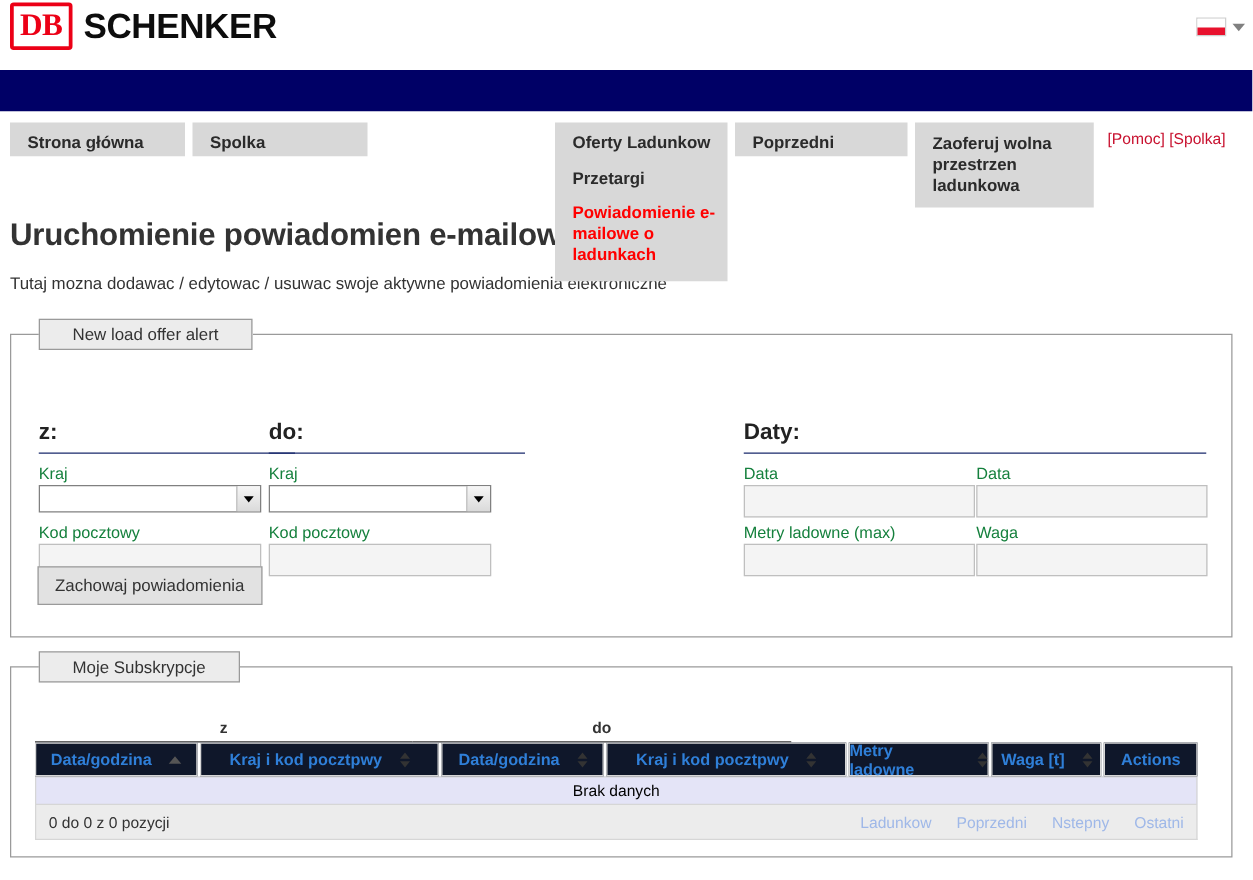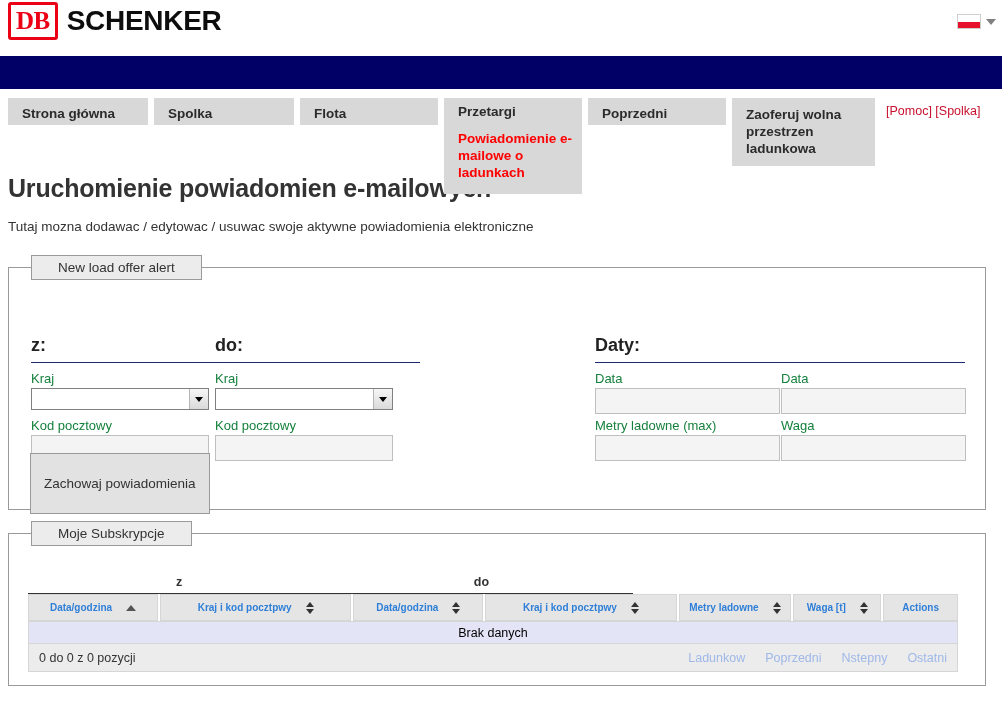--- a/index.html
+++ b/index.html
@@ -156,36 +156,36 @@
     border-left: 4px solid transparent;
     border-right: 4px solid transparent;
     border-top: 5px solid #000;
     display: block;
   }
   .btn-save {
     position: absolute; left: 30px; top: 453px;
     background: #e2e2e2;
     border: 1px solid #9a9a9a;
     font-size: 13.5px; color: #333;
-    padding: 22px 13px;
+    padding: 7px 13px;
     cursor: pointer;
     font-family: "Liberation Sans", sans-serif;
   }
 
   
   .tbl-wrap { position: absolute; left: 28px; top: 570px; width: 930px; }
   .grp-row { display: flex; height: 24px; font-size: 12.5px; font-weight: bold; color: #333; }
   .grp-cell { display: flex; align-items: center; justify-content: center; border-bottom: 1px solid #333; }
   .grp-spacer { }
   .hdr-row { display: flex; height: 27px; margin-top: 0px; }
   .hdr {
     border: 1px solid #d6d6d6;
-    background: #e5e5e5;
+    background: #0f172a;
     color: #2f7fd8;
-    font-size: 10px;
+    font-size: 13px;
     font-weight: bold;
     display: flex; align-items: center; justify-content: center;
     gap: 14px;
     cursor: pointer;
     margin-right: 2px;
   }
   .sort-both { display: inline-flex; flex-direction: column; gap: 2px; }
   .sort-both i {
     width: 0; height: 0;
     border-left: 4px solid transparent;
@@ -235,26 +235,26 @@
       </span>
       <span class="caret-down"></span>
     </div>
   </div>
 
   <div class="navy-bar"></div>
 
   <div class="navrow">
     <div class="tab t0">Strona główna</div>
     <div class="tab t1">Spolka</div>
-    <div class="tab t2">Flota</div>
     <div class="tab t4">Poprzedni</div>
     <div class="tab t5">Zaoferuj wolna przestrzen ladunkowa</div>
   </div>
 
   <div class="dropdown">
+    <div class="dd-head">Oferty Ladunkow</div>
     <div class="dd-item">Przetargi</div>
     <div class="dd-item active">Powiadomienie e-mailowe o ladunkach</div>
   </div>
 
   <div class="toplinks">
     <a>[Pomoc]</a>
     <a>[Spolka]</a>
   </div>
 
   <div class="page-title">Uruchomienie powiadomien e-mailowych</div>

